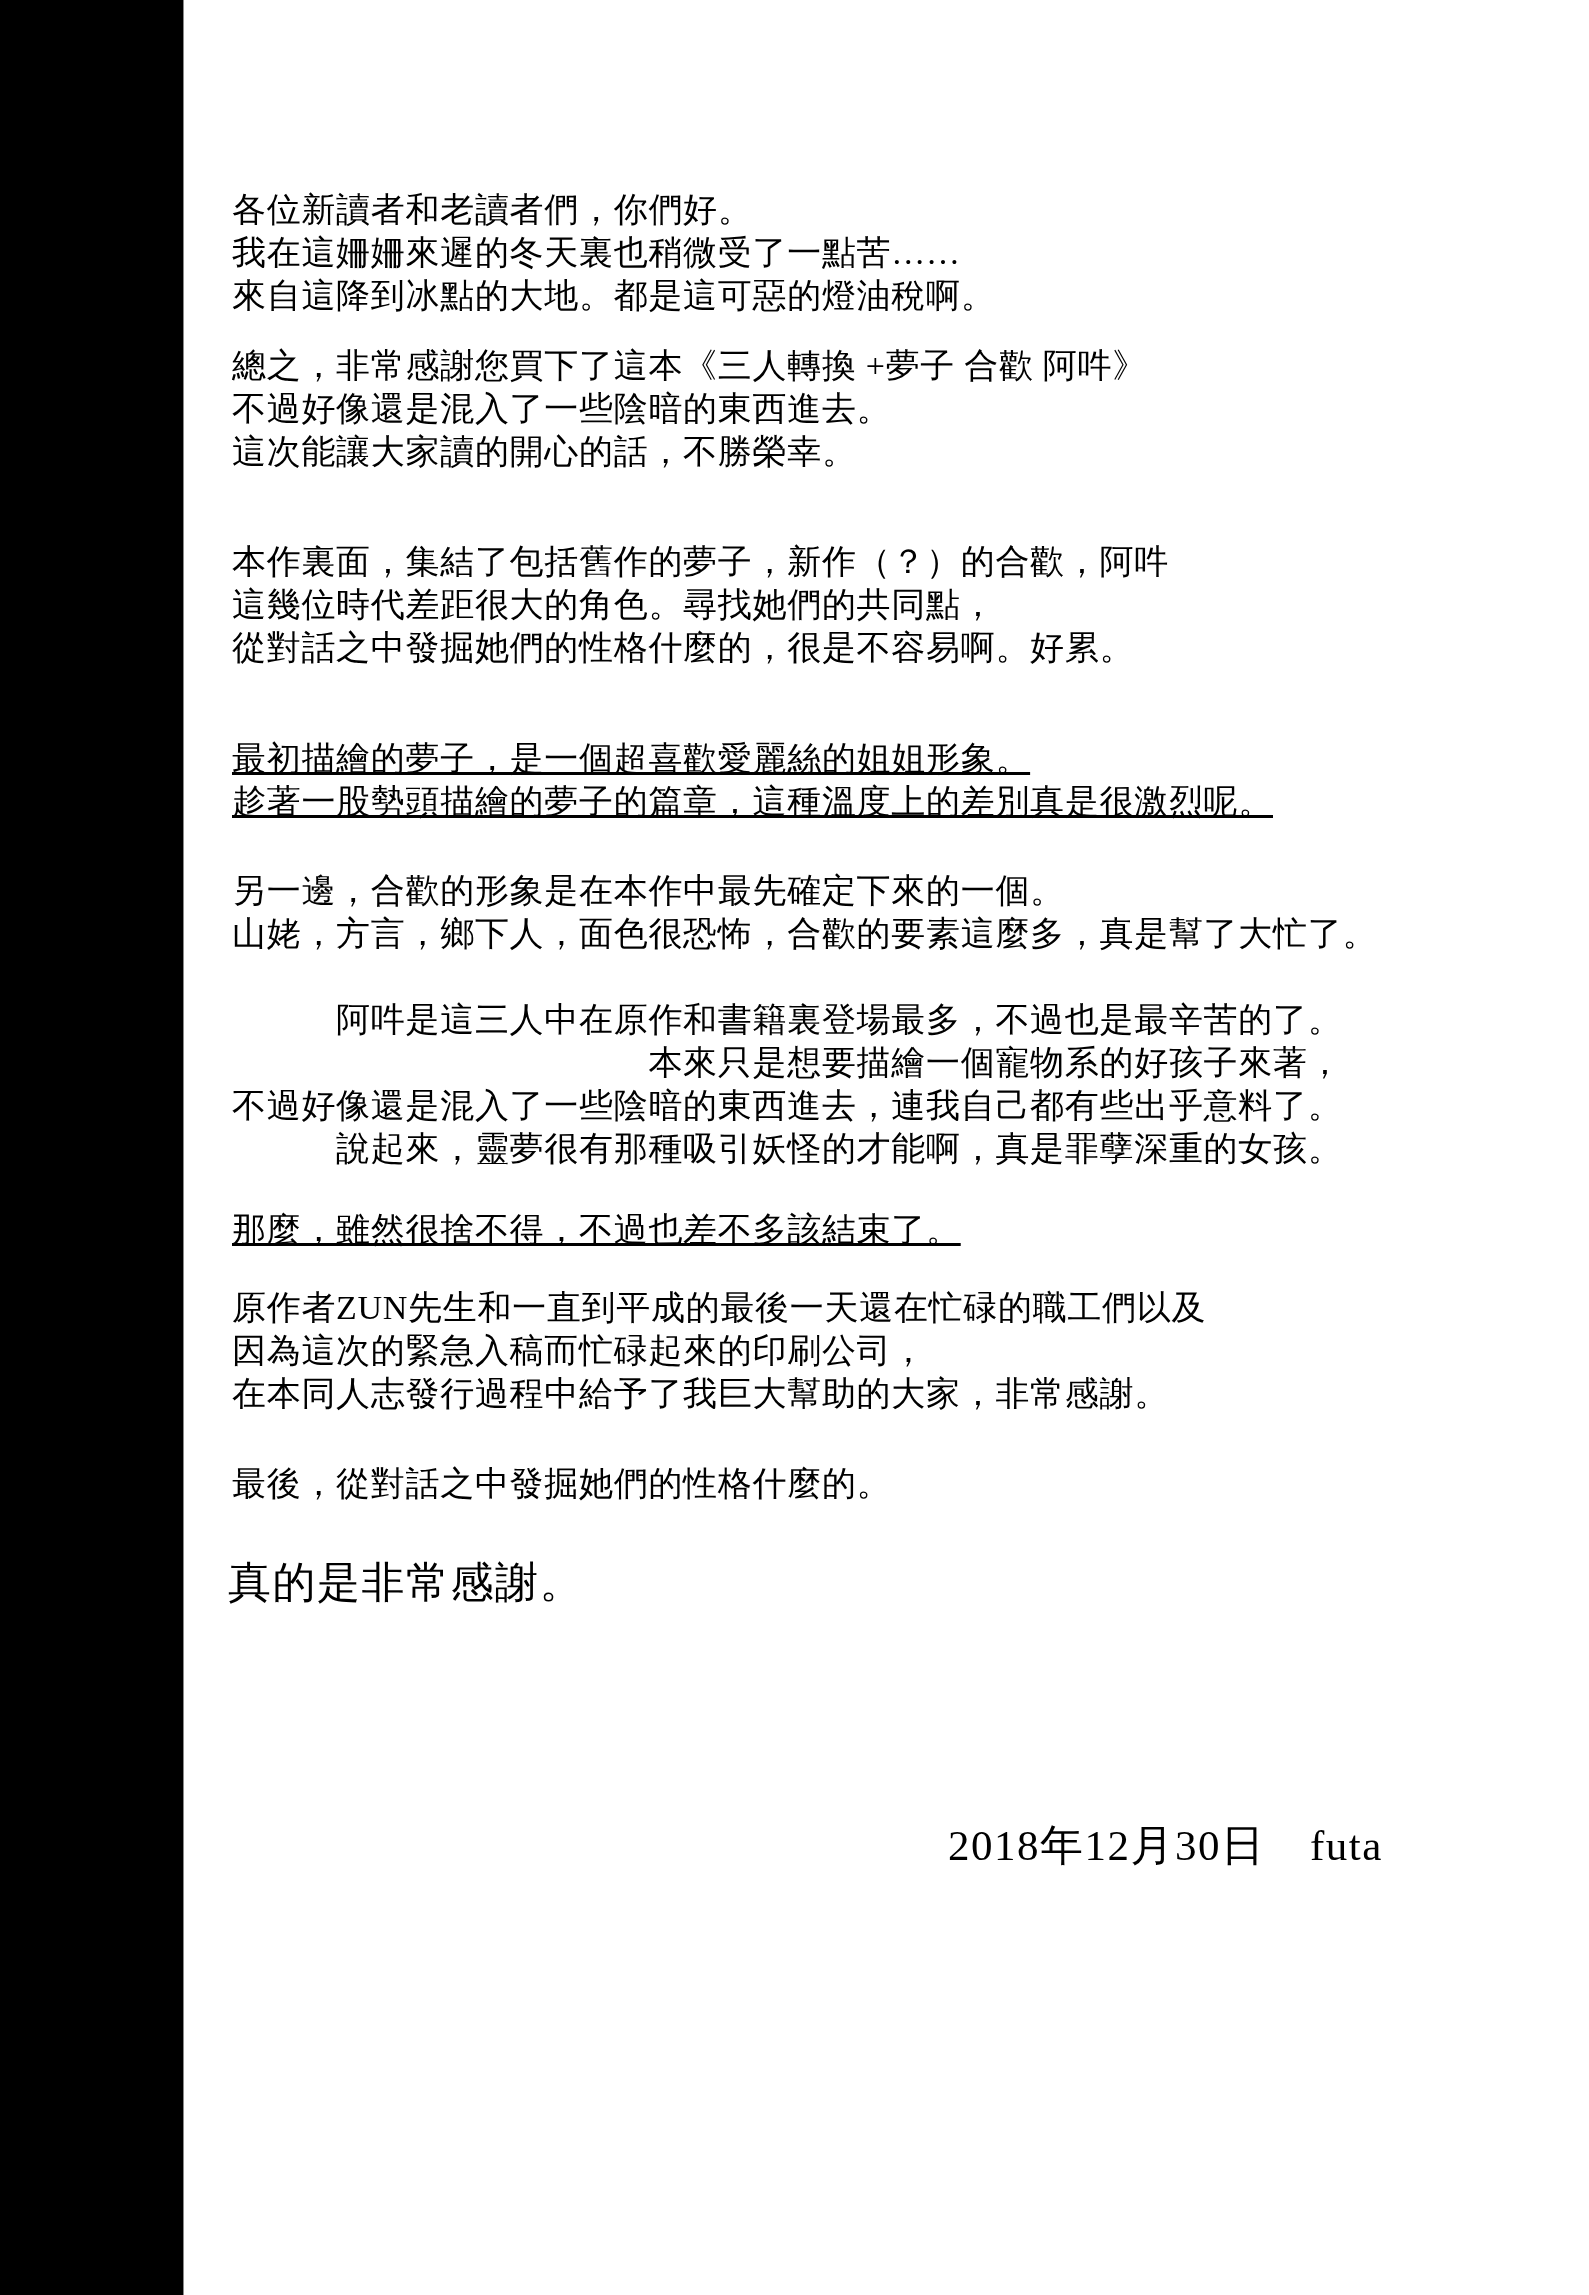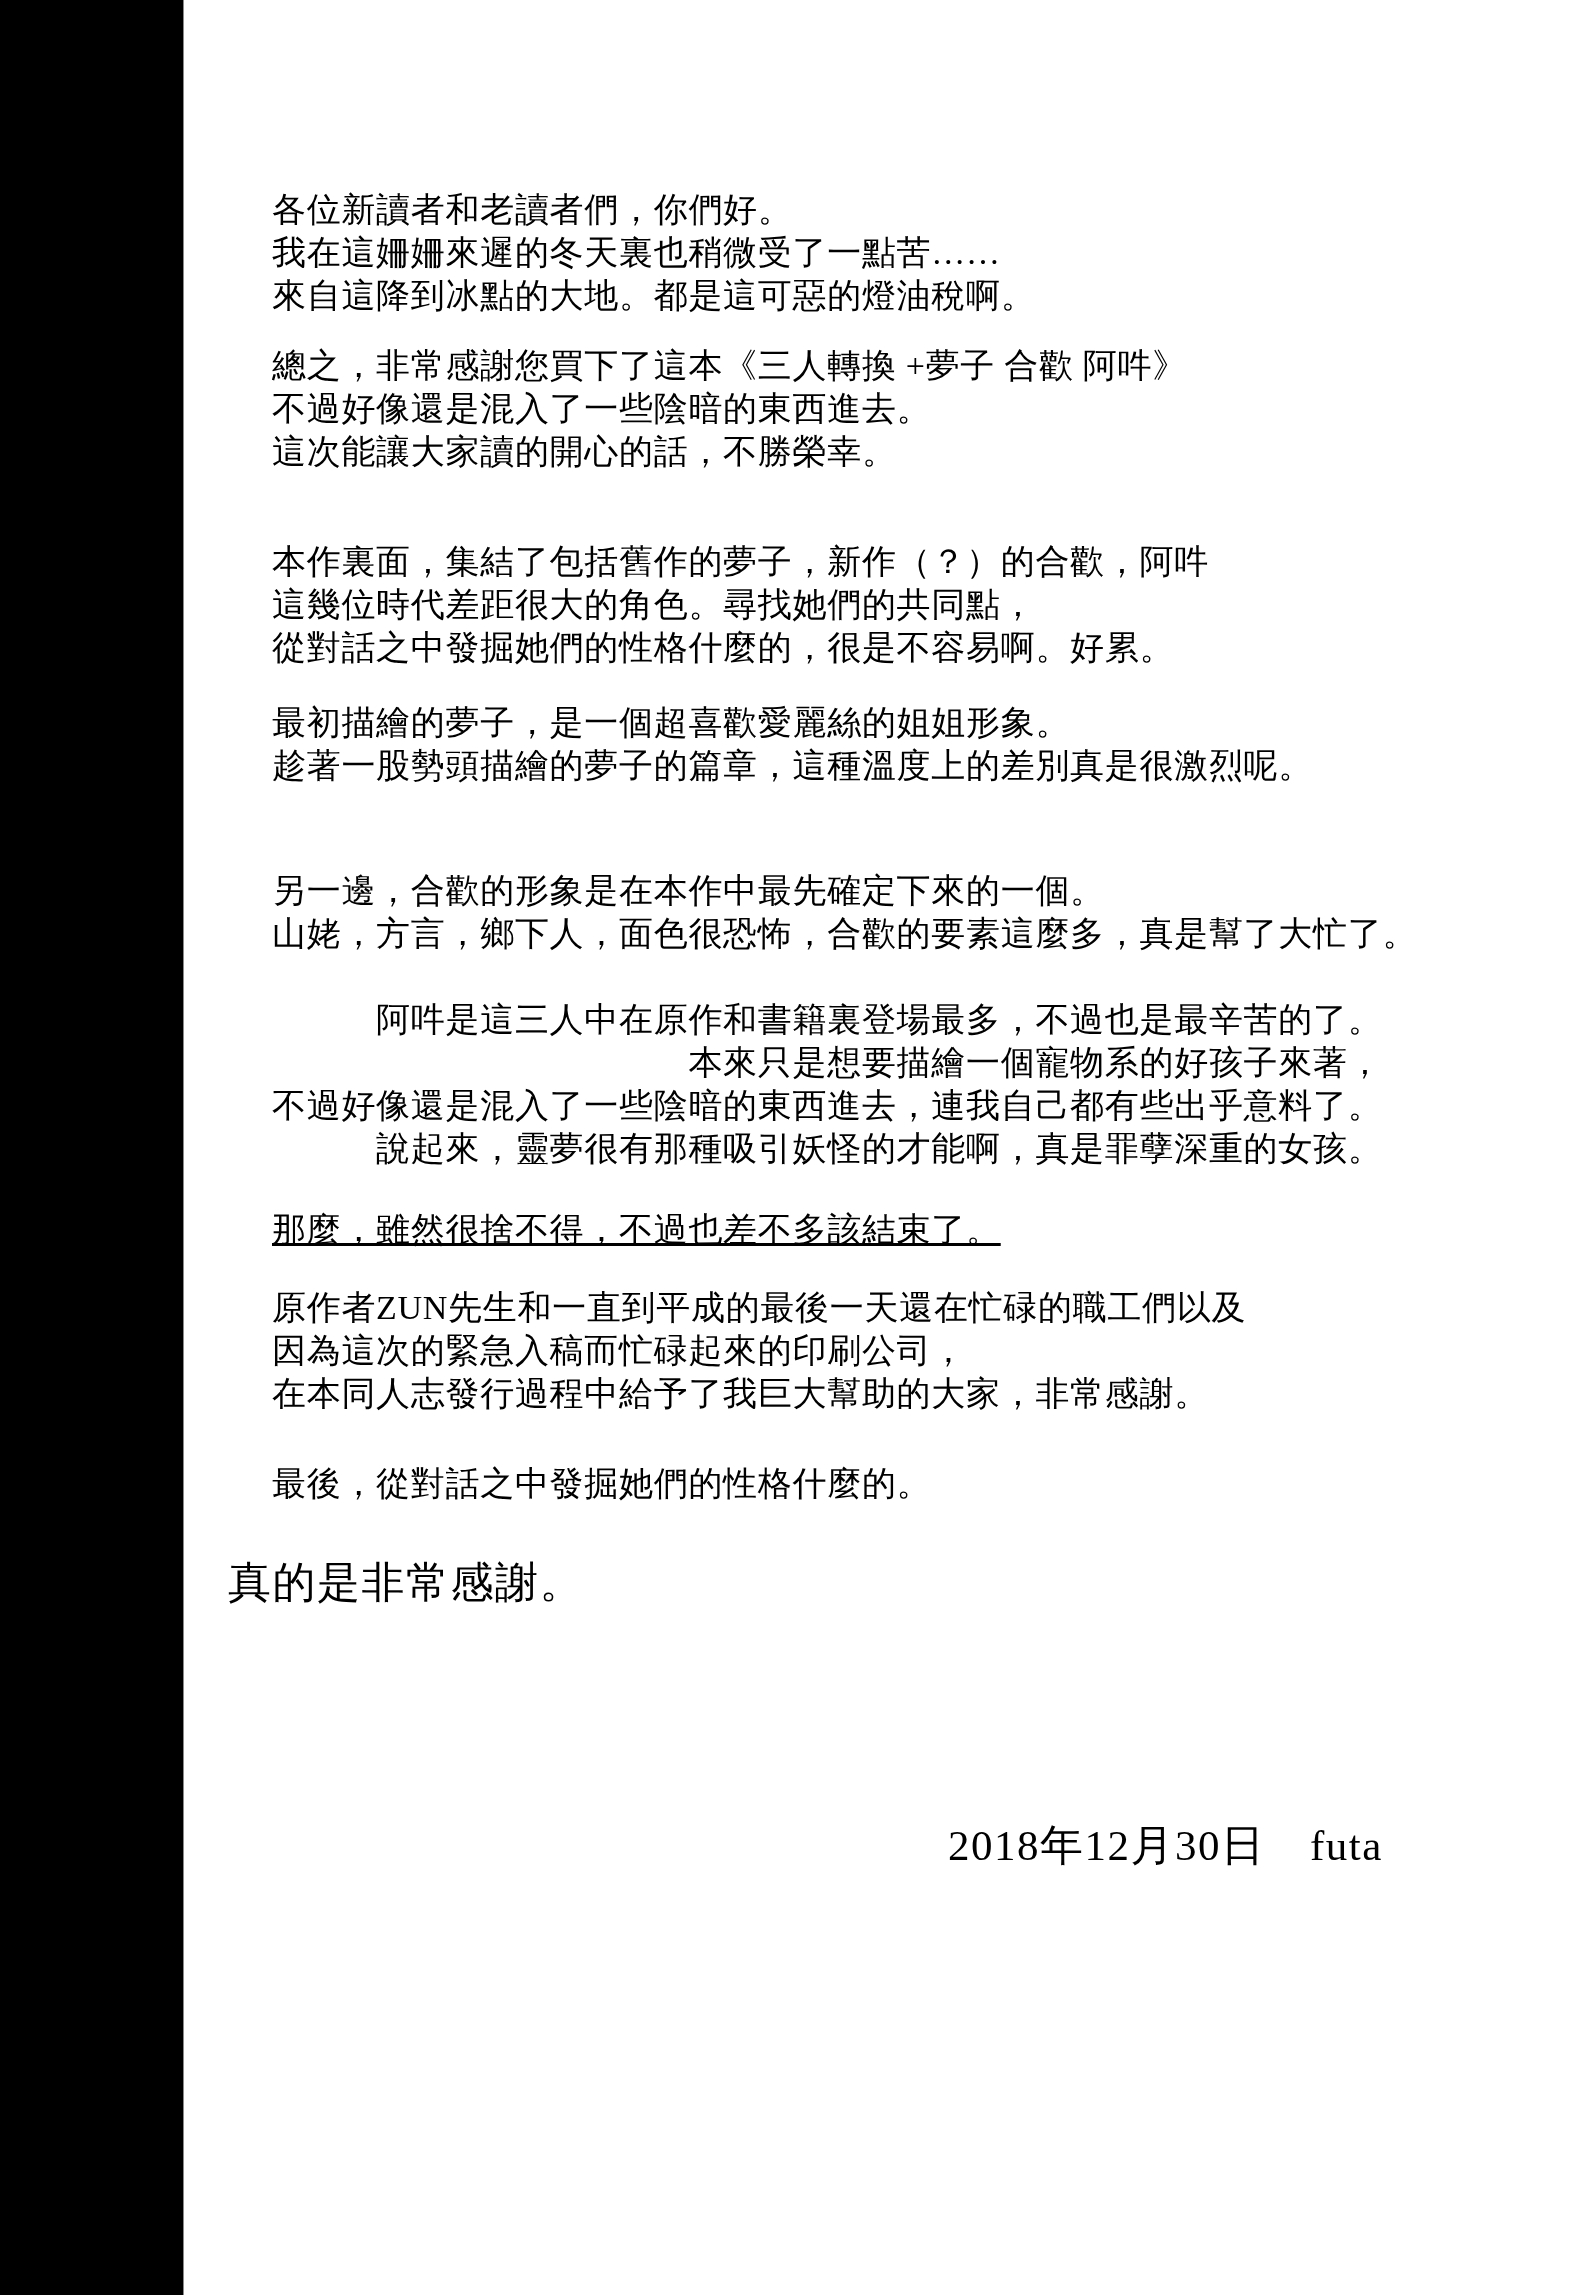--- a/index.html
+++ b/index.html
@@ -32,21 +32,20 @@
   .para {
     position: absolute;
     left: 232px;
     font-size: 34px;
     line-height: 43px;
     letter-spacing: 0.7px;
     white-space: pre;
   }
   .text-line {
     height: 43px;
-    margin-left: 40px;
   }
   #closing-line {
     position: absolute;
     left: 228px;
     top: 1558px;
     font-size: 43px;
     line-height: 49px;
     letter-spacing: 1.5px;
     white-space: pre;
   }
@@ -63,21 +62,21 @@
 </head>
 <body>
 
 <div id="page">
   <div id="left-bar"></div>
 
   <div id="paragraphs">
       <div class="para" style="top: 188px;"><div class="text-line">各位新讀者和老讀者們，你們好。</div><div class="text-line">我在這姍姍來遲的冬天裏也稍微受了一點苦……</div><div class="text-line">來自這降到冰點的大地。都是這可惡的燈油稅啊。</div></div>
       <div class="para" style="top: 344px;"><div class="text-line">總之，非常感謝您買下了這本《三人轉換 +夢子 合歡 阿吽》</div><div class="text-line">不過好像還是混入了一些陰暗的東西進去。</div><div class="text-line">這次能讓大家讀的開心的話，不勝榮幸。</div></div>
       <div class="para" style="top: 540px;"><div class="text-line">本作裏面，集結了包括舊作的夢子，新作（？）的合歡，阿吽</div><div class="text-line">這幾位時代差距很大的角色。尋找她們的共同點，</div><div class="text-line">從對話之中發掘她們的性格什麼的，很是不容易啊。好累。</div></div>
-      <div class="para" style="top: 701px;"><div class="text-line">最初描繪的夢子，是一個超喜歡愛麗絲的姐姐形象。</div><div class="text-line">趁著一股勢頭描繪的夢子的篇章，這種溫度上的差別真是很激烈呢。</div></div>
+      <div class="para" style="top: 737px; text-decoration: underline;"><div class="text-line">最初描繪的夢子，是一個超喜歡愛麗絲的姐姐形象。</div><div class="text-line">趁著一股勢頭描繪的夢子的篇章，這種溫度上的差別真是很激烈呢。</div></div>
       <div class="para" style="top: 869px;"><div class="text-line">另一邊，合歡的形象是在本作中最先確定下來的一個。</div><div class="text-line">山姥，方言，鄉下人，面色很恐怖，合歡的要素這麼多，真是幫了大忙了。</div></div>
       <div class="para" style="top: 998px; text-align: right;"><div class="text-line">阿吽是這三人中在原作和書籍裏登場最多，不過也是最辛苦的了。</div><div class="text-line">本來只是想要描繪一個寵物系的好孩子來著，</div><div class="text-line">不過好像還是混入了一些陰暗的東西進去，連我自己都有些出乎意料了。</div><div class="text-line">說起來，靈夢很有那種吸引妖怪的才能啊，真是罪孽深重的女孩。</div></div>
       <div class="para" style="top: 1208px; text-decoration: underline;"><div class="text-line">那麼，雖然很捨不得，不過也差不多該結束了。</div></div>
       <div class="para" style="top: 1286px;"><div class="text-line">原作者ZUN先生和一直到平成的最後一天還在忙碌的職工們以及</div><div class="text-line">因為這次的緊急入稿而忙碌起來的印刷公司，</div><div class="text-line">在本同人志發行過程中給予了我巨大幫助的大家，非常感謝。</div></div>
       <div class="para" style="top: 1462px;"><div class="text-line">最後，從對話之中發掘她們的性格什麼的。</div></div>
     </div>
 
   <div id="closing-line">真的是非常感謝。</div>
 
   <div id="date-line">2018年12月30日　futa</div>

